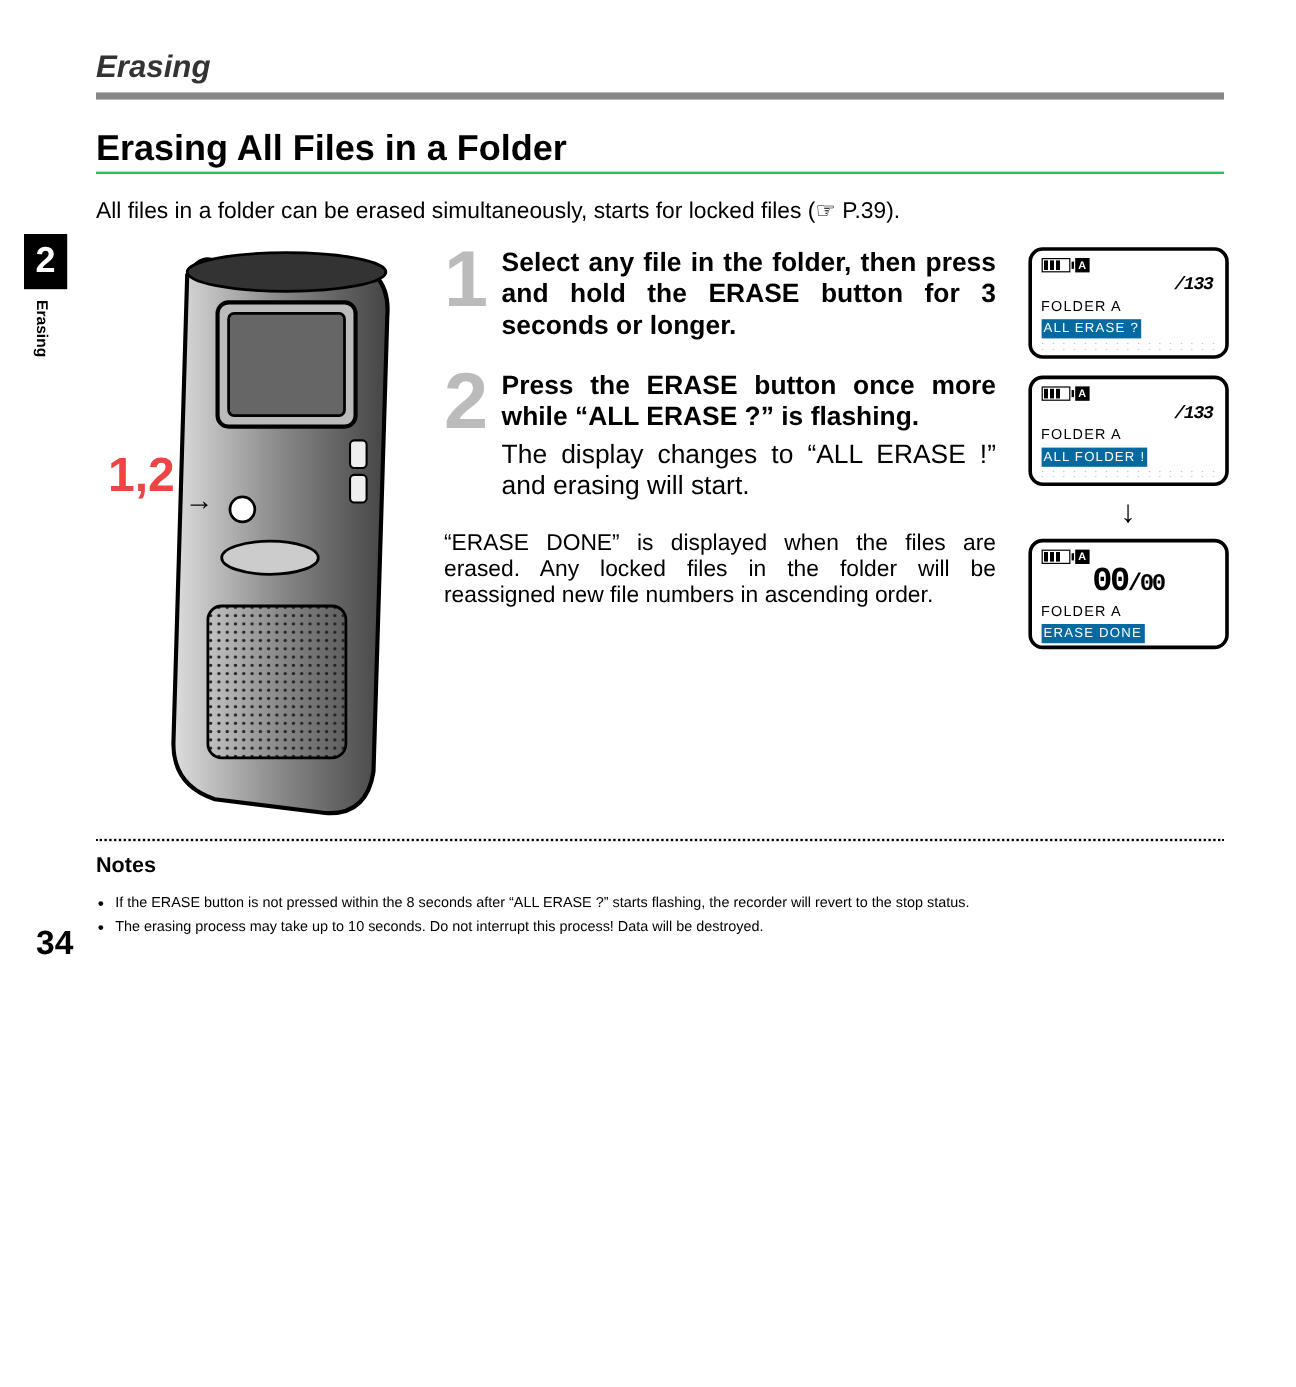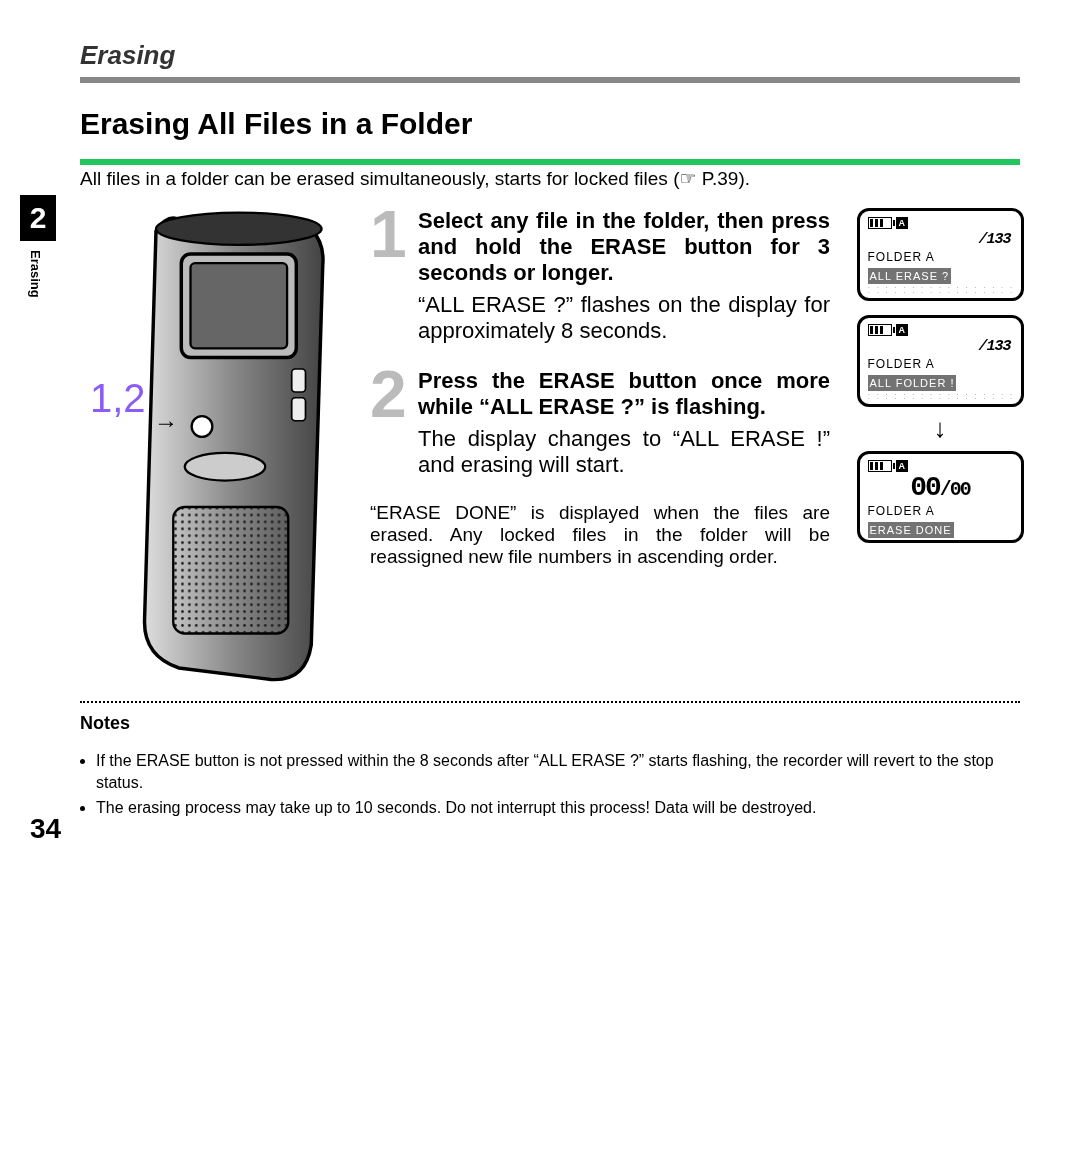--- a/index.html
+++ b/index.html
@@ -27,23 +27,23 @@
   .thick-rule {
     height: 6px;
     background: #888;
     margin-left: 50px;
     margin-bottom: 24px;
   }
   .subtitle {
     font-weight: bold;
     font-size: 30px;
     margin-left: 50px;
-    border-bottom: 6px solid #22c55e;
-    padding-bottom: 18px;
-    margin-bottom: 2px;
+    border-bottom: 2px solid #22c55e;
+    padding-bottom: 2px;
+    margin-bottom: 19px;
   }
   .intro {
     font-size: 19px;
     margin-left: 50px;
     margin-bottom: 18px;
   }
   .chapter-tab {
     position: absolute;
     left: 20px;
     top: 195px;
@@ -74,22 +74,22 @@
   .device-col {
     width: 270px;
     flex: 0 0 270px;
     position: relative;
   }
   .callout-label {
     position: absolute;
     left: 10px;
     top: 168px;
     font-size: 40px;
-    font-weight: normal;
-    color: #8b5cf6;
+    font-weight: bold;
+    color: #ef4444;
   }
   .callout-arrow {
     position: absolute;
     left: 74px;
     top: 198px;
     font-size: 24px;
     color: #000;
   }
   .steps-col {
     flex: 1;
@@ -195,21 +195,21 @@
     line-height: 1;
     margin: 2px 0 0 0;
   }
   .segment-big small { font-size: 20px; }
   .lcd-folder {
     font-size: 12px;
     letter-spacing: 1px;
     margin: 2px 0;
   }
   .lcd-msg {
-    background: #737373;
+    background: #0369a1;
     color: #fff;
     font-size: 11px;
     letter-spacing: 1px;
     padding: 2px 2px;
     display: inline-block;
   }
   .lcd-dots {
     font-size: 8px;
     color: #aaa;
     letter-spacing: 2px;
@@ -230,21 +230,21 @@
   }
   .notes-heading {
     font-weight: bold;
     font-size: 18px;
     margin-left: 50px;
     margin-bottom: 6px;
   }
   .notes-list {
     margin-left: 50px;
     padding-left: 16px;
-    font-size: 16px;
+    font-size: 12px;
     line-height: 1.35;
   }
   .notes-list li { margin-bottom: 4px; }
   .page-number {
     position: absolute;
     left: 30px;
     bottom: 30px;
     font-size: 28px;
     font-weight: bold;
   }
@@ -300,21 +300,20 @@
       </svg>
     </div>
 
     <div class="steps-col">
       <div class="step">
         <div class="step-num">1</div>
         <div class="step-body">
           <div class="step-title">
             <span>Select any file in the folder, then press and hold the </span><b class="erase-word">ERASE</b><span> button for 3 seconds or longer.</span>
           </div>
-          <div class="step-desc">“ALL ERASE ?” flashes on the display for approximately 8 seconds.</div>
         </div>
       </div>
 
       <div class="step">
         <div class="step-num">2</div>
         <div class="step-body">
           <div class="step-title">
             <span>Press the </span><b class="erase-word">ERASE</b><span> button once more while “ALL ERASE ?” is flashing.</span>
           </div>
           <div class="step-desc">The display changes to “ALL ERASE !” and erasing will start.</div>

